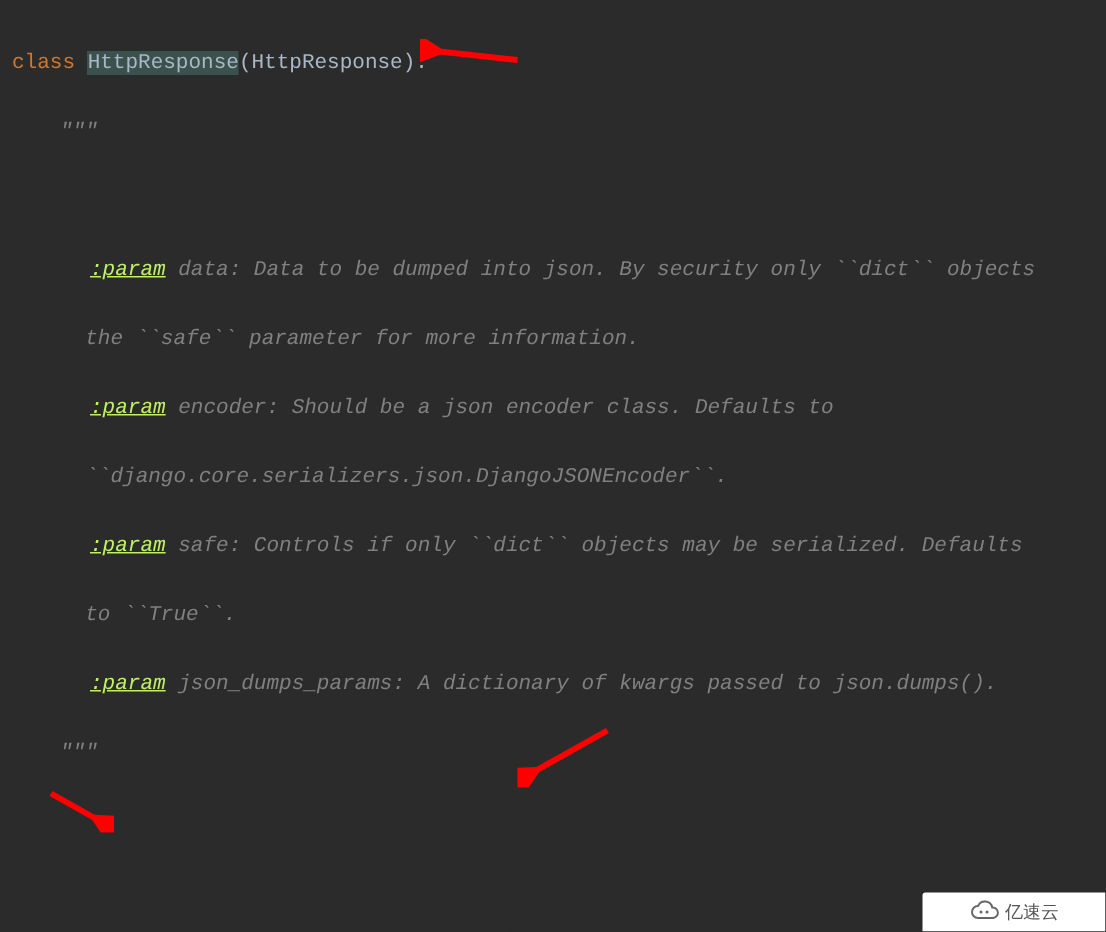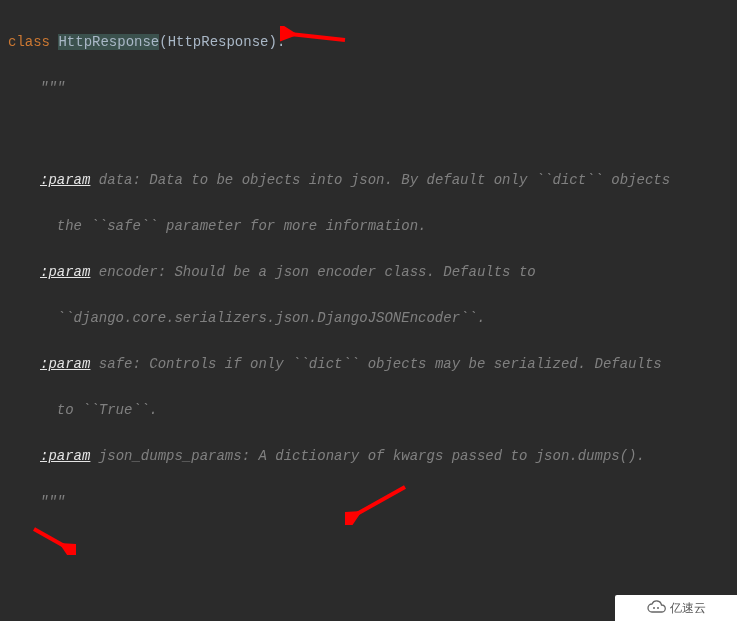--- a/index.html
+++ b/index.html
@@ -13,21 +13,21 @@
     width: 737px;
     height: 621px;
     overflow: hidden;
     position: relative;
     padding: 8px 0 0 8px;
   }
   .code-container { position: relative; white-space: pre; }
   .kw { color: #cc7832; }
   .class-name { color: #a9b7c6; }
   .comment-italic { color: #808080; font-style: italic; }
-  .param-tag { color: #e5e5e5; font-style: italic; text-decoration: underline; }
+  .param-tag { color: #bef264; font-style: italic; text-decoration: underline; margin-left: 20px; }
   .regular { color: #a9b7c6; }
   .highlight-box { background: #3b514d; }
   .ind { display: inline-block; }
   .i1 { width: 32px; }
   .line { height: 23px; }
 
   
   .arrow { position: absolute; pointer-events: none; }
   .arrow svg { display: block; }
 
@@ -54,21 +54,21 @@
     line-height: 1;
   }
 </style>
 </head>
 <body>
 
 <div class="code-container">
 <div class="line"><span class="kw">class </span><span class="highlight-box"><span class="class-name">HttpResponse</span></span><span class="regular">(</span><span class="class-name">HttpResponse</span><span class="regular">)</span><span class="regular">:</span></div>
 <div class="line"><span class="ind i1"></span><span class="comment-italic">"""</span></div>
 <div class="line"></div>
-<div class="line"><span class="ind i1"></span><span class="param-tag">:param</span><span class="comment-italic"> data: Data to be objects into json. By default only ``dict`` objects</span></div>
+<div class="line"><span class="ind i1"></span><span class="param-tag">:param</span><span class="comment-italic"> data: Data to be dumped into json. By security only ``dict`` objects</span></div>
 <div class="line"><span class="ind i1"></span>  <span class="comment-italic">the ``safe`` parameter for more information.</span></div>
 <div class="line"><span class="ind i1"></span><span class="param-tag">:param</span><span class="comment-italic"> encoder: Should be a json encoder class. Defaults to</span></div>
 <div class="line"><span class="ind i1"></span>  <span class="comment-italic">``django.core.serializers.json.DjangoJSONEncoder``.</span></div>
 <div class="line"><span class="ind i1"></span><span class="param-tag">:param</span><span class="comment-italic"> safe: Controls if only ``dict`` objects may be serialized. Defaults</span></div>
 <div class="line"><span class="ind i1"></span>  <span class="comment-italic">to ``True``.</span></div>
 <div class="line"><span class="ind i1"></span><span class="param-tag">:param</span><span class="comment-italic"> json_dumps_params: A dictionary of kwargs passed to json.dumps().</span></div>
 <div class="line"><span class="ind i1"></span><span class="comment-italic">"""</span></div>
 
 
 

